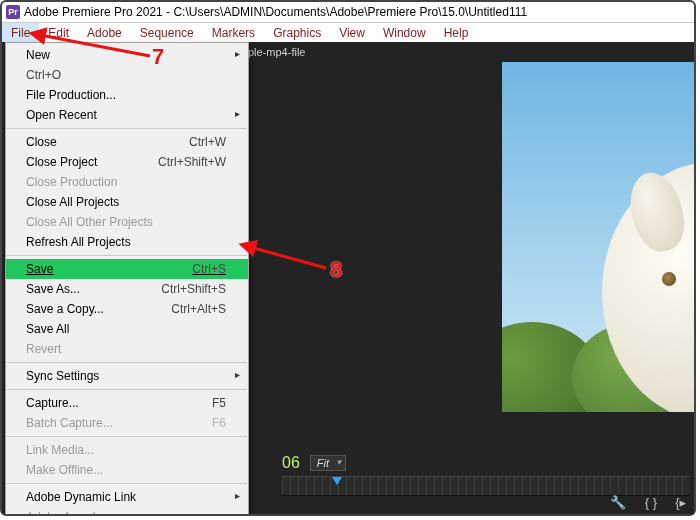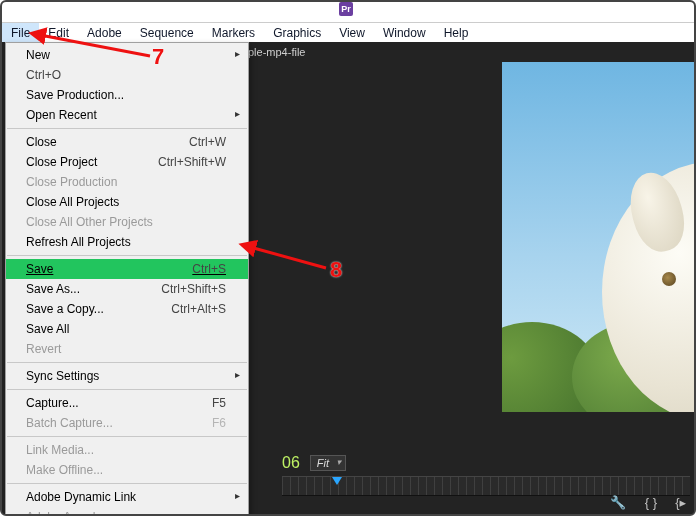--- a/index.html
+++ b/index.html
@@ -26,21 +26,20 @@
   
   .titlebar {
     background: #fff;
     color: #000;
     height: 20px;
     line-height: 20px;
     display: flex;
     align-items: center;
     padding: 0 4px;
     border-bottom: 1px solid #ccc;
-    flex-direction: column;
   }
   .app-icon {
     width: 14px; height: 14px;
     background: #6b3fa0;
     color: #fff;
     font-size: 9px;
     font-weight: bold;
     display: inline-flex;
     align-items: center;
     justify-content: center;
@@ -54,21 +53,21 @@
     background: #fff;
     height: 20px;
     display: flex;
     align-items: stretch;
     border-bottom: 1px solid #888;
   }
   .menu-item {
     padding: 0 9px;
     line-height: 20px;
     font-size: 12px;
-    color: #0f172a;
+    color: #7f1d1d;
     cursor: default;
   }
   .menu-item.active {
     background: #cfe6fb;
   }
 
   
   .workspace {
     position: absolute;
     top: 40px; left: 0; right: 0; bottom: 0;
@@ -179,20 +178,21 @@
   }
   svg.arrow { position:absolute; z-index:70; overflow:visible; pointer-events:none;}
 </style>
 </head>
 <body>
 
 <div class="frame">
 
   <div class="titlebar">
     <span class="app-icon">Pr</span>
+    <span class="title-text">Adobe Premiere Pro 2021 - C:\Users\ADMIN\Documents\Adobe\Premiere Pro\15.0\Untitled111</span>
   </div>
 
   <div class="menubar" id="menubar">
       <div class="menu-item active">File</div>
       <div class="menu-item">Edit</div>
       <div class="menu-item">Adobe</div>
       <div class="menu-item">Sequence</div>
       <div class="menu-item">Markers</div>
       <div class="menu-item">Graphics</div>
       <div class="menu-item">View</div>
@@ -233,21 +233,21 @@
   </div>
 
   <div class="dropdown" id="file-menu">
       <div class="dd-item has-sub">
         <span class="label">New</span>
       </div>
       <div class="dd-item">
         <span class="shortcut">Ctrl+O</span>
       </div>
       <div class="dd-item">
-        <span class="label">Save Production...</span>
+        <span class="label">File Production...</span>
       </div>
       <div class="dd-item has-sub">
         <span class="label">Open Recent</span>
       </div>
       <div class="dd-sep"></div>
       <div class="dd-item">
         <span class="label">Close</span>
         <span class="shortcut">Ctrl+W</span>
       </div>
       <div class="dd-item">

